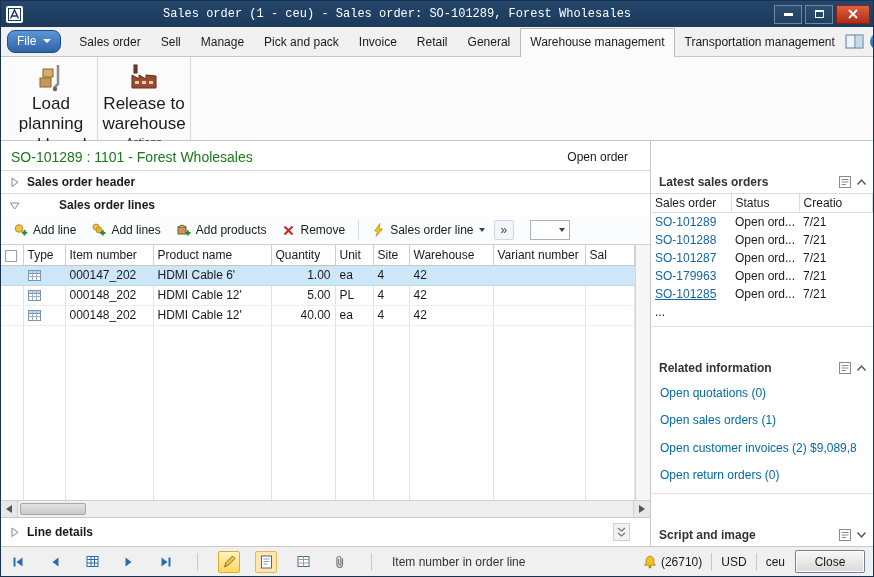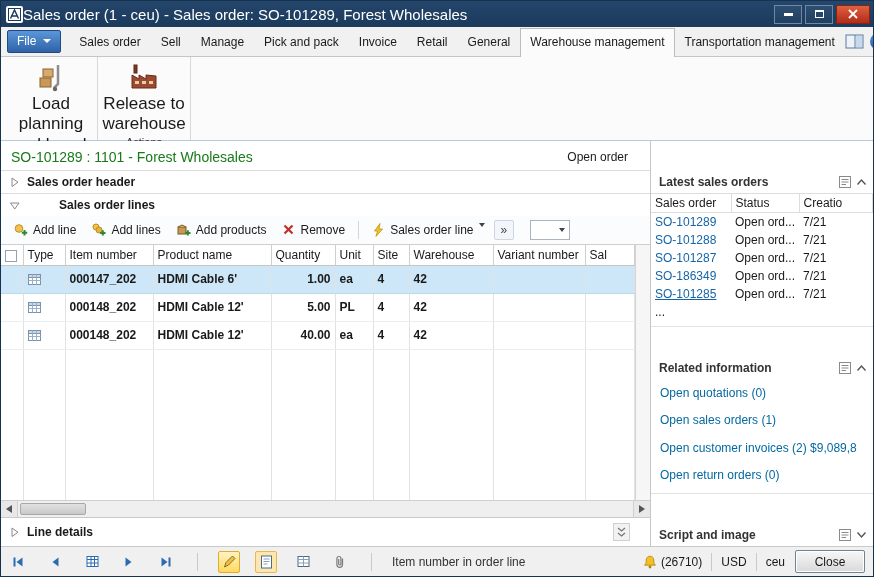--- a/index.html
+++ b/index.html
@@ -5,28 +5,28 @@
   * { box-sizing: border-box; margin: 0; padding: 0; }
   body { font-family: "Liberation Sans", sans-serif; background: #c8c8c8; }
   .window {
     width: 874px; height: 577px; background: #fff;
     border: 1px solid #16324f; display: flex; flex-direction: column;
     font-size: 12px; color: #1a1a1a; overflow: hidden;
   }
   
   .titlebar { height: 26px; background: linear-gradient(#24466b,#1b3a5c); display: flex; align-items: center; padding: 0 3px 0 5px; flex: 0 0 auto; }
   .app-icon { width: 17px; height: 17px; background: #fff; border-radius: 2px; display: flex; align-items: center; justify-content: center; }
-  .titlebar-title { flex: 1; text-align: left; color: #fff; font-size: 15px; white-space: nowrap; overflow: hidden; }
+  .titlebar-title { flex: 1; text-align: center; color: #fff; font-size: 12px; white-space: nowrap; overflow: hidden; font-family: Liberation Mono, monospace; }
   .win-btn { width: 28px; height: 19px; margin-left: 3px; border: 1px solid #6e87a3; background: linear-gradient(#2e4f72,#203f5f); display: flex; align-items: center; justify-content: center; }
   .win-btn.close { background: linear-gradient(#e0603f,#b02c17); border-color: #8a2113; width: 34px; }
   .glyph-min { width: 9px; height: 3px; background: #fff; }
   .glyph-max { width: 9px; height: 8px; border: 1px solid #fff; border-top-width: 2px; }
   
   .tabstrip { height: 30px; background: #f1f1f1; display: flex; align-items: flex-end; padding: 0 4px; border-bottom: 1px solid #c6c6c6; flex: 0 0 auto; position: relative; }
-  .file-btn { align-self: center; height: 23px; margin: 0 8px 1px 2px; padding: 0 9px; background: linear-gradient(#5b97d8,#2f62a7); border: 1px solid #1f4a82; border-radius: 2px; color: #fff; display: flex; align-items: center; gap: 7px; cursor: default; }
+  .file-btn { align-self: center; height: 23px; margin: 0 8px 1px 2px; padding: 0 9px; background: linear-gradient(#5b97d8,#2f62a7); border: 1px solid #1f4a82; border-radius: 8px; color: #fff; display: flex; align-items: center; gap: 7px; cursor: default; }
   .caret-down { width: 0; height: 0; border-left: 4px solid transparent; border-right: 4px solid transparent; border-top: 4px solid #fff; }
   .tab { padding: 6px 9px 7px; white-space: nowrap; border: 1px solid transparent; border-bottom: none; color: #1a1a1a; }
   .tab.active { background: #fbfbfb; border-color: #bcbcbc; margin-bottom: -1px; padding-bottom: 8px; }
   .tabstrip-right { margin-left: auto; align-self: center; display: flex; align-items: center; gap: 6px; padding-right: 2px; }
   .help-btn { width: 17px; height: 17px; border-radius: 50%; background: linear-gradient(#4d8bd0,#2a62a8); color: #fff; font-weight: bold; font-size: 11px; display: flex; align-items: center; justify-content: center; }
   
   .ribbon { height: 84px; background: #fbfbfb; border-bottom: 1px solid #b9c8da; display: flex; padding-left: 4px; flex: 0 0 auto; }
   .ribbon-group { display: flex; flex-direction: column; align-items: stretch; border-right: 1px solid #d8d8d8; padding: 3px 6px 0; }
   .ribbon-btn { flex: 1; width: 80px; display: flex; flex-direction: column; align-items: center; gap: 2px; padding-top: 2px; }
   .ribbon-btn-label { font-size: 17px; text-align: center; line-height: 1.2; }
@@ -34,32 +34,32 @@
   
   .main { flex: 1; display: flex; min-height: 0; background: #fff; }
   .content { flex: 1; min-width: 0; display: flex; flex-direction: column; border-right: 1px solid #c6c6c6; }
   .record-header { display: flex; align-items: center; justify-content: space-between; padding: 8px 22px 5px 10px; border-bottom: 1px solid #dcdcdc; }
   .record-title { color: #1a7a1a; font-size: 14px; }
   .fasttab { display: flex; align-items: center; gap: 7px; padding: 4px 8px; font-weight: bold; border-bottom: 1px solid #dcdcdc; }
   .fasttab.no-border { border-bottom: none; gap: 39px; }
   .fasttab.bottom { border-bottom: none; border-top: 1px solid #c9c9c9; padding: 5px 8px; }
   
   .lines-toolbar { display: flex; align-items: center; gap: 2px; padding: 3px 6px; background: #fafcfe; border-bottom: 1px solid #cfcfcf; }
-  .tb-btn { display: flex; align-items: flex-start; gap: 5px; padding: 3px 6px; border: 1px solid transparent; border-radius: 2px; white-space: nowrap; }
+  .tb-btn { display: flex; align-items: center; gap: 5px; padding: 3px 6px; border: 1px solid transparent; border-radius: 2px; white-space: nowrap; }
   .tb-sep { width: 1px; height: 18px; background: #d5d5d5; margin: 0 4px; }
   .overflow-btn { padding: 2px 6px; font-size: 12px; color: #444; border: 1px solid #cdd6e0; border-radius: 2px; background: #f2f6fa; }
   .combo { margin-left: 14px; width: 40px; height: 20px; border: 1px solid #aab4c0; background: #fff; display: flex; align-items: center; justify-content: flex-end; padding-right: 4px; }
   .combo .caret-dark { border-top-color: #444; }
   .caret-dark { width: 0; height: 0; border-left: 3.5px solid transparent; border-right: 3.5px solid transparent; border-top: 4px solid #444; }
   
   .grid-area { flex: 1; display: flex; min-height: 0; overflow: hidden; }
   .grid-table-wrap { flex: 1; min-width: 0; overflow: hidden; }
   table.grid { border-collapse: collapse; table-layout: fixed; width: 100%; height: 100%; }
   table.grid th { font-weight: normal; text-align: left; padding: 2px 4px; height: 20px; background: #fff; border-right: 1px solid #cfcfcf; border-bottom: 1px solid #c5c5c5; white-space: nowrap; overflow: hidden; }
-  table.grid td { padding: 2px 4px; height: 28px; border-right: 1px solid #e2e2e2; border-bottom: 1px solid #e9eef3; white-space: nowrap; overflow: hidden; font-weight: bold; }
+  table.grid td { padding: 2px 4px; height: 20px; border-right: 1px solid #e2e2e2; border-bottom: 1px solid #e9eef3; white-space: nowrap; overflow: hidden; }
   table.grid tr.selected td { background: #cde7f8; border-bottom-color: #b9d9ef; }
   table.grid tr.filler td { border-bottom: none; height: auto; }
   td.num, th.num { text-align: right; }
   .checkbox { display: inline-block; width: 12px; height: 12px; border: 1px solid #92a2b2; background: #fff; vertical-align: middle; }
   .vscroll { width: 15px; flex: 0 0 auto; background: #f6f6f6; border-left: 1px solid #d4d4d4; }
   .hscroll { height: 17px; flex: 0 0 auto; background: #efefef; border-top: 1px solid #cfcfcf; display: flex; align-items: center; }
   .scroll-arrow { width: 17px; height: 16px; display: flex; align-items: center; justify-content: center; background: #e8e8e8; border-right: 1px solid #d0d0d0; }
   .scroll-arrow.right { margin-left: auto; border-right: none; border-left: 1px solid #d0d0d0; }
   .hthumb { width: 66px; height: 12px; margin-left: 2px; background: linear-gradient(#e2e2e2,#c9c9c9); border: 1px solid #a8a8a8; border-radius: 2px; }
   .ld-scrollwidget { margin-left: auto; margin-right: 12px; width: 17px; height: 18px; border: 1px solid #cfcfcf; background: #f2f2f2; display: flex; flex-direction: column; align-items: center; justify-content: center; }
@@ -392,21 +392,21 @@
           <td><span class="link">SO-101288</span></td>
           <td>Open ord...</td>
           <td>7/21</td>
         </tr>
         <tr>
           <td><span class="link">SO-101287</span></td>
           <td>Open ord...</td>
           <td>7/21</td>
         </tr>
         <tr>
-          <td><span class="link">SO-186349</span></td>
+          <td><span class="link">SO-179963</span></td>
           <td>Open ord...</td>
           <td>7/21</td>
         </tr>
         <tr>
           <td><span class="link underline">SO-101285</span></td>
           <td>Open ord...</td>
           <td>7/21</td>
         </tr>
         <tr>
           <td colspan="3">...</td>

